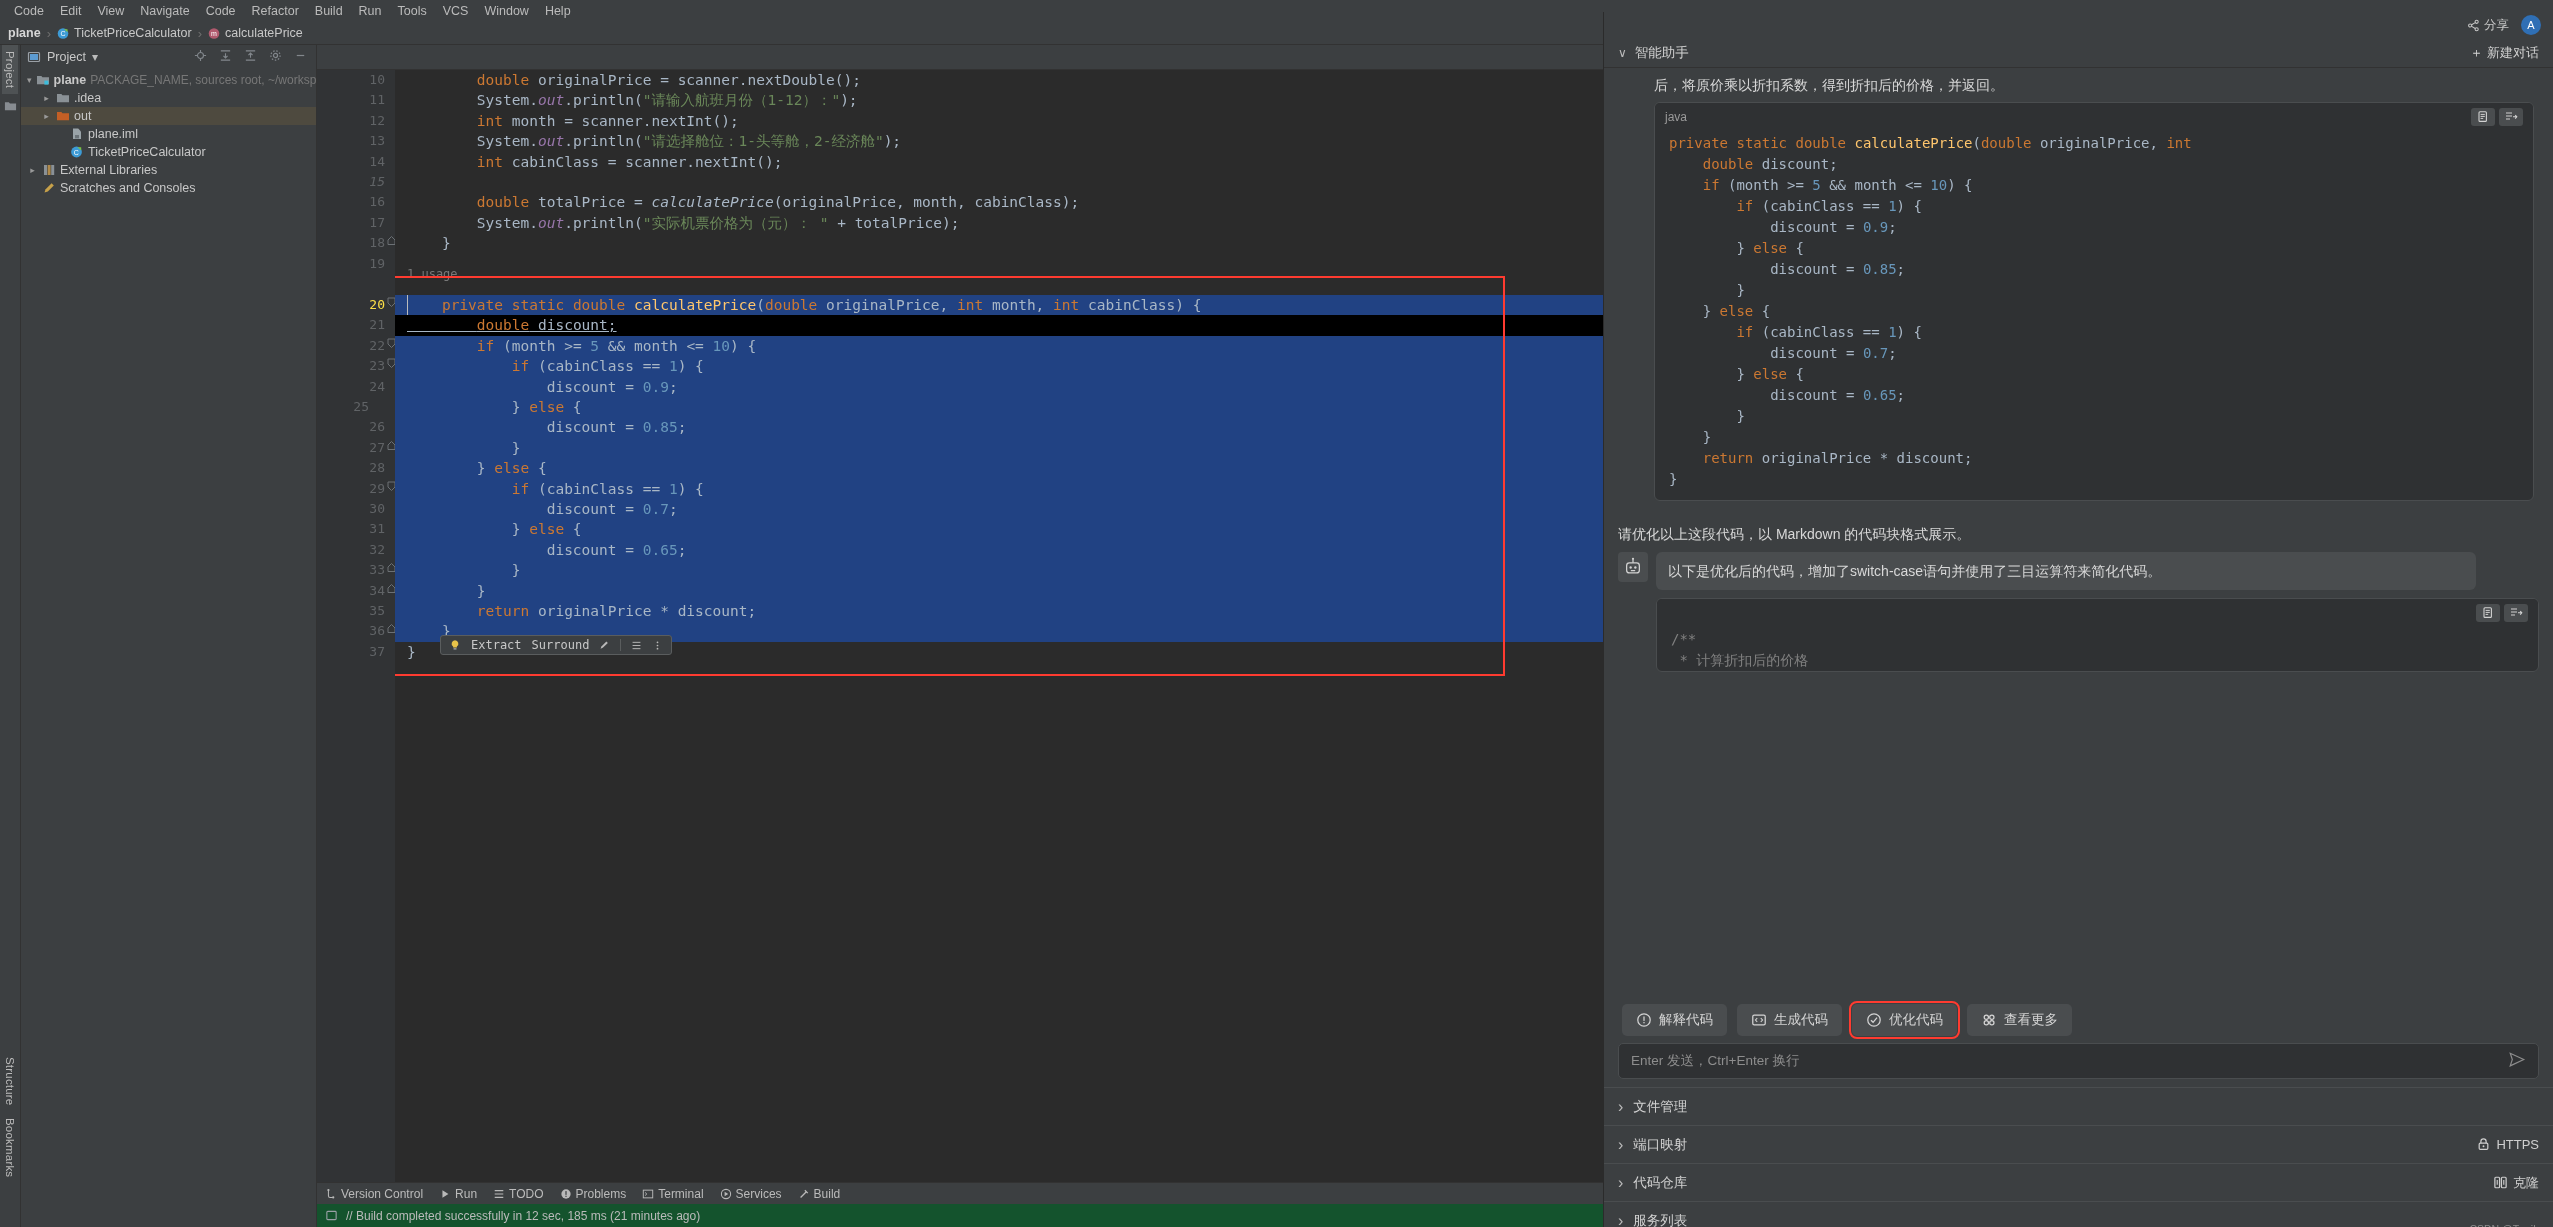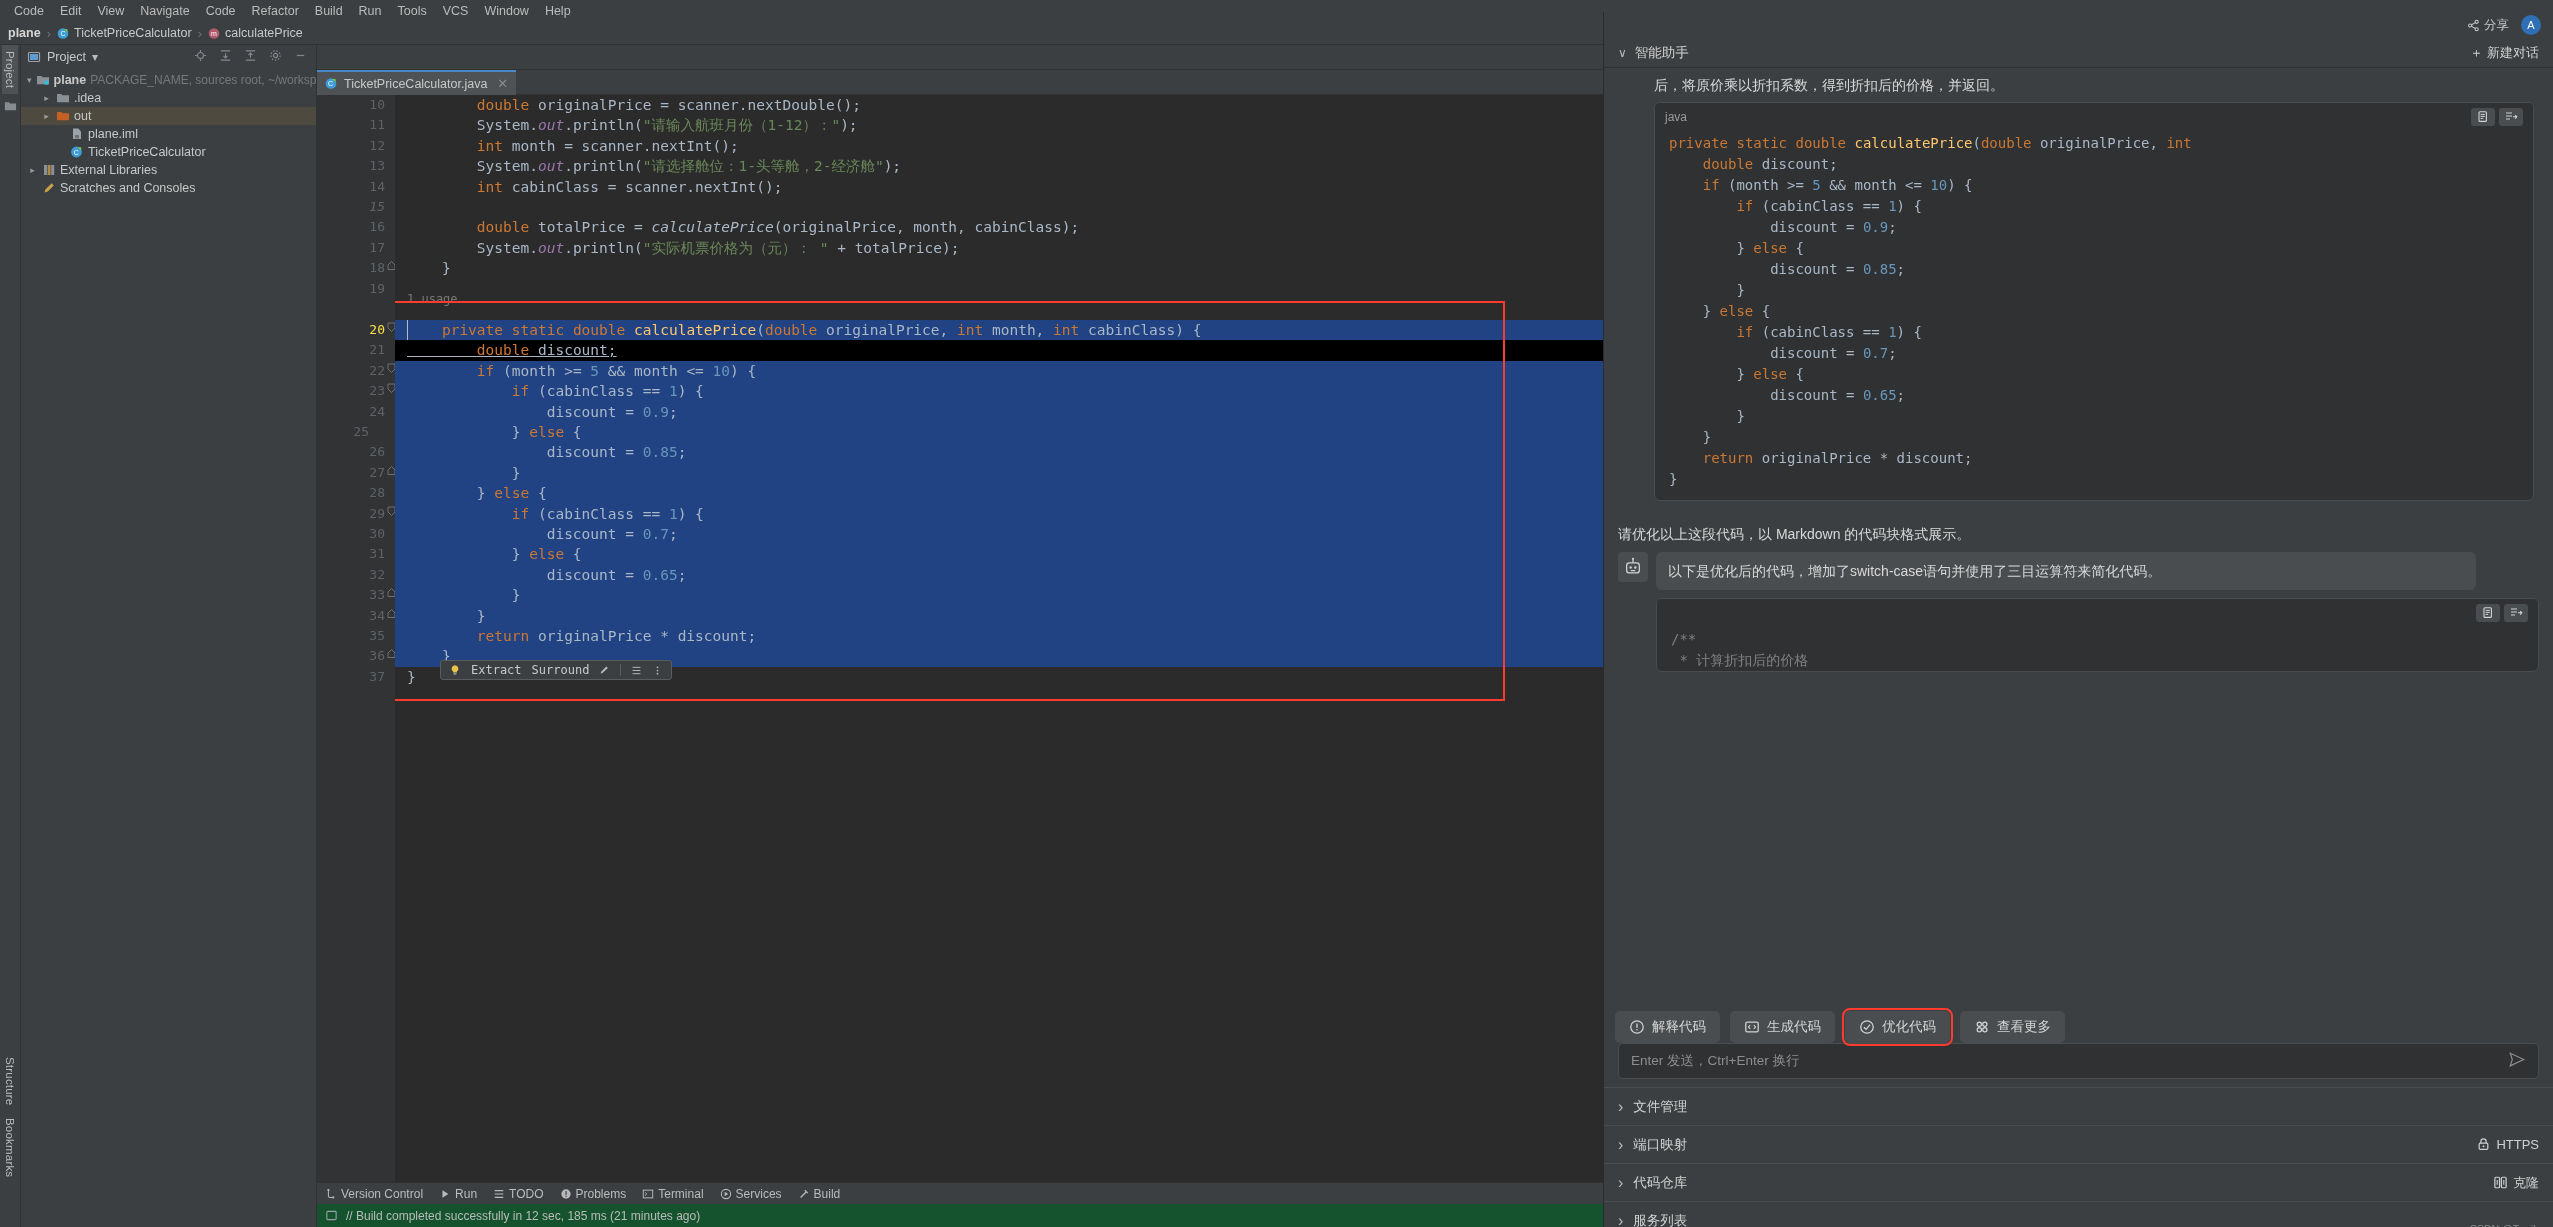--- a/index.html
+++ b/index.html
@@ -210,21 +210,21 @@
   .codecard-body {
     padding: 2px 14px 10px 14px;
     font-family: "DejaVu Sans Mono", "Liberation Mono", monospace;
     font-size: 14px; line-height: 21px; color: #a9b7c6; white-space: pre; overflow: hidden;
   }
   .codecard-body .kw { color: #cc7832; }
   .codecard-body .num { color: #6897bb; }
   .codecard-body .mth { color: #ffc66d; }
 
   .ai-actions {
-    flex: 0 0 46px; display: flex; align-items: flex-end; gap: 10px; padding: 0 11px;
+    flex: 0 0 46px; display: flex; align-items: center; gap: 10px; padding: 0 18px;
     position: relative;
     font-family: Liberation Serif, serif;
   }
   .act-btn {
     display: flex; align-items: center; gap: 7px; background: #4a4d4f;
     border-radius: 5px; padding: 7px 14px; font-size: 13.5px; color: #d4d4d4;
   }
   .act-btn.hl { outline: 2px solid #ff3b30; outline-offset: 1px; }
 
   .ai-inputwrap { flex: 0 0 44px; padding: 0 14px 6px 14px; }
@@ -477,34 +477,20 @@
             </svg>
         </span>
         <span class="tbtn">
           <svg width="15" height="15" viewBox="0 0 16 16">
               <circle cx="8" cy="8" r="2.4" fill="none" stroke="#b9b9b9" stroke-width="1.4"></circle>
               <circle cx="8" cy="8" r="5.6" fill="none" stroke="#b9b9b9" stroke-width="1.4" stroke-dasharray="1.8 2"></circle>
             </svg>
         </span>
       </div>
 
-      <div class="tabstrip">
-        <div class="etab">
-          <span class="ico">
-            <svg width="13" height="13" viewBox="0 0 13 13">
-                <circle cx="6" cy="6.5" r="5.3" fill="#3d9bd6"></circle>
-                <path d="M7 2 L10.6 2 L10.6 5.2 Z" fill="#7bc241"></path>
-                <text x="5.6" y="9.3" font-size="7" fill="#fff" text-anchor="middle" font-family="sans-serif">C</text>
-              </svg>
-          </span>
-          <span>TicketPriceCalculator.java</span>
-          <span class="x">✕</span>
-        </div>
-        <div class="fill"></div>
-      </div>
 
       <div class="codewrap">
         <div class="gutter" id="gutter">
             <div class="gline" style="position: absolute; top: 0px; right: 0px; width: 78px;">10</div>
             <div class="gline" style="position: absolute; top: 20.4px; right: 0px; width: 78px;">11</div>
             <div class="gline" style="position: absolute; top: 40.8px; right: 0px; width: 78px;">12</div>
             <div class="gline" style="position: absolute; top: 61.2px; right: 0px; width: 78px;">13</div>
             <div class="gline" style="position: absolute; top: 81.6px; right: 0px; width: 78px;">14</div>
             <div class="gline" style="position: absolute; top: 102px; right: 0px; width: 78px; font-style: italic;">15</div>
             <div class="gline" style="position: absolute; top: 122.4px; right: 0px; width: 78px;">16</div>

